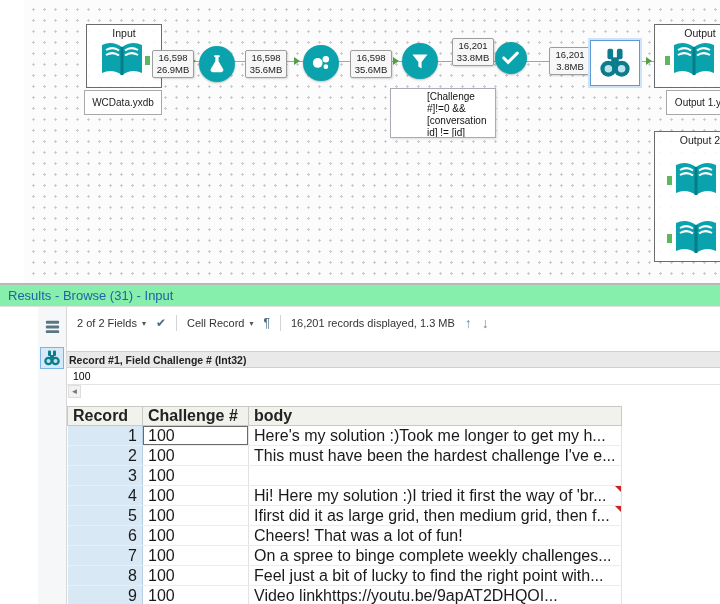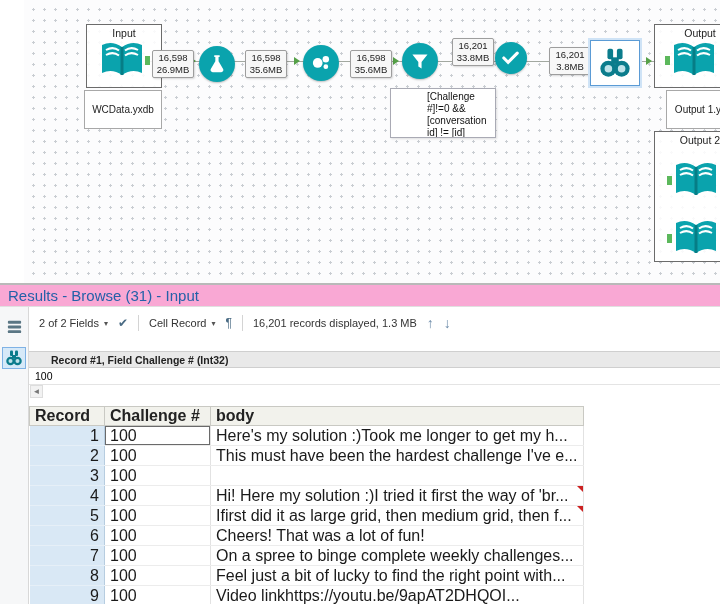--- a/index.html
+++ b/index.html
@@ -22,49 +22,49 @@
   .tool-circle { position:absolute; border-radius:50%; background:#0aa3ad;
     display:flex; align-items:center; justify-content:center;
     box-shadow:0 1px 2px rgba(0,0,0,.25); }
   .tool-circle svg { width:72%; height:72%; }
   .book { position:absolute; }
   .badge { position:absolute; background:#f7f7f7; border:1px solid #9d9d9d; border-radius:2px;
     font-size:9.5px; line-height:1.25; text-align:center; padding:1px 3px; color:#222;
     box-shadow:1px 1px 2px rgba(0,0,0,.15); min-width:42px; }
   .badge.clipped { text-align:left; }
   .file-label { position:absolute; background:#fff; border:1px solid #a8a8a8; font-size:10px;
-    text-align:center; padding:13px 2px; color:#222; }
+    text-align:center; padding:6px 2px; color:#222; }
   .annotation { position:absolute; background:#fff; border:1px solid #a9aab4; font-size:10px;
     line-height:1.2; color:#111; padding:2px 4px; box-shadow:1px 1px 2px rgba(0,0,0,.12);
     overflow-wrap:break-word; overflow:hidden; }
   .browse-tool { position:absolute; background:#fff; border:1px solid #5b9bd5;
     box-shadow:0 0 0 2px #cfe3f6; display:flex; align-items:center; justify-content:center; }
 
   
   #results { position:absolute; top:283px; left:0; width:720px; height:321px; background:#fff;
     border-top:2px solid #b9b9b9; display:flex; flex-direction:column; }
-  .results-title { height:22px; line-height:22px; padding-left:8px; font-size:15px;
-    color:#2461a8; background:#f9a8d4; border-bottom:1px solid #e0e0e0; }
-  .results-body { flex:1; display:flex; min-height:0; }
+  .results-title { height:22px; line-height:22px; padding-left:8px; font-size:13px;
+    color:#2461a8; background:#86efac; border-bottom:1px solid #e0e0e0; }
+  .results-body { flex:1; display:flex; min-height:0;margin-left:38px; }
   .sidebar { width:29px; background:#f6f7f8; border-right:1px solid #d8d8d8; padding-top:8px;
     display:flex; flex-direction:column; align-items:center; gap:10px; }
   .side-btn { width:24px; height:22px; display:flex; align-items:center; justify-content:center;
     border:1px solid transparent; }
   .side-btn.selected { background:#d6e9f8; border-color:#7fb2e5; }
   .content { flex:1; min-width:0; }
   .toolbar { height:32px; display:flex; align-items:center; gap:10px; padding-left:10px;
     font-size:11px; color:#333; }
   .dropdown { display:flex; gap:5px; align-items:center; }
   .caret { font-size:8px; color:#555; }
   .tb-sep { width:1px; height:16px; background:#d4d4d4; }
   .tb-icon { color:#4a6b84; font-size:12px; }
   .tb-icon.arrow-btn { font-size:14px; color:#6b8aa8; }
   .cell-header { margin-top:12px; height:17px; line-height:16px; background:#e9e9e9;
     border-top:1px solid #cfcfcf; border-bottom:1px solid #cfcfcf; font-size:10.5px;
-    font-weight:700; padding-left:22px; color:#222; }
+    font-weight:700; padding-left:2px; color:#222; }
   .cell-value { height:17px; line-height:17px; font-size:10.5px; padding-left:6px;
     border-bottom:1px solid #e4e4e4; }
   .hscroll-btn { width:13px; height:13px; display:flex; align-items:center; justify-content:center;
     font-size:8px; color:#777; background:#f2f2f2; border:1px solid #ddd; margin:0 0 0 1px; }
   .grid { margin-top:8px; border-collapse:collapse; font-size:16px; table-layout:fixed; }
   .grid th { height:17px; background:#f2f2ec; border:1px solid #c9c9c3; font-weight:700;
     text-align:left; padding:0 5px; color:#222; overflow:hidden; white-space:nowrap; }
   .grid td { height:19px; line-height:19px; border-right:1px solid #e2e2e2;
     border-bottom:1px solid #ececec; padding:0 5px; white-space:nowrap; overflow:hidden;
     position:relative; color:#1a1a1a; }

